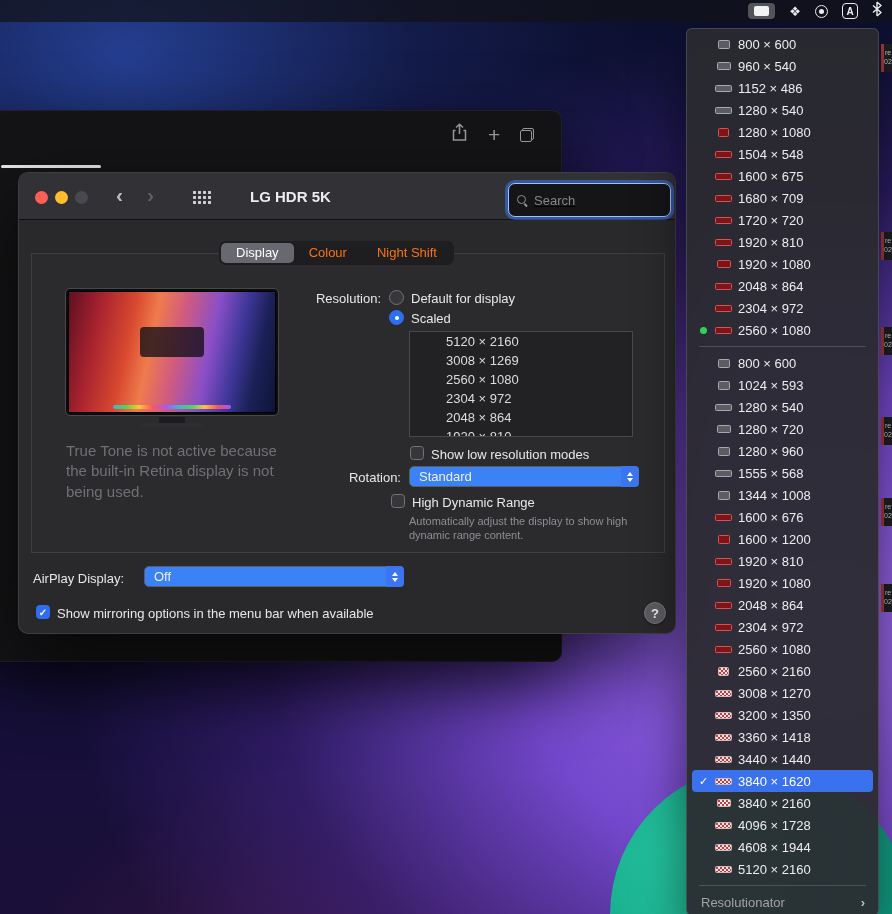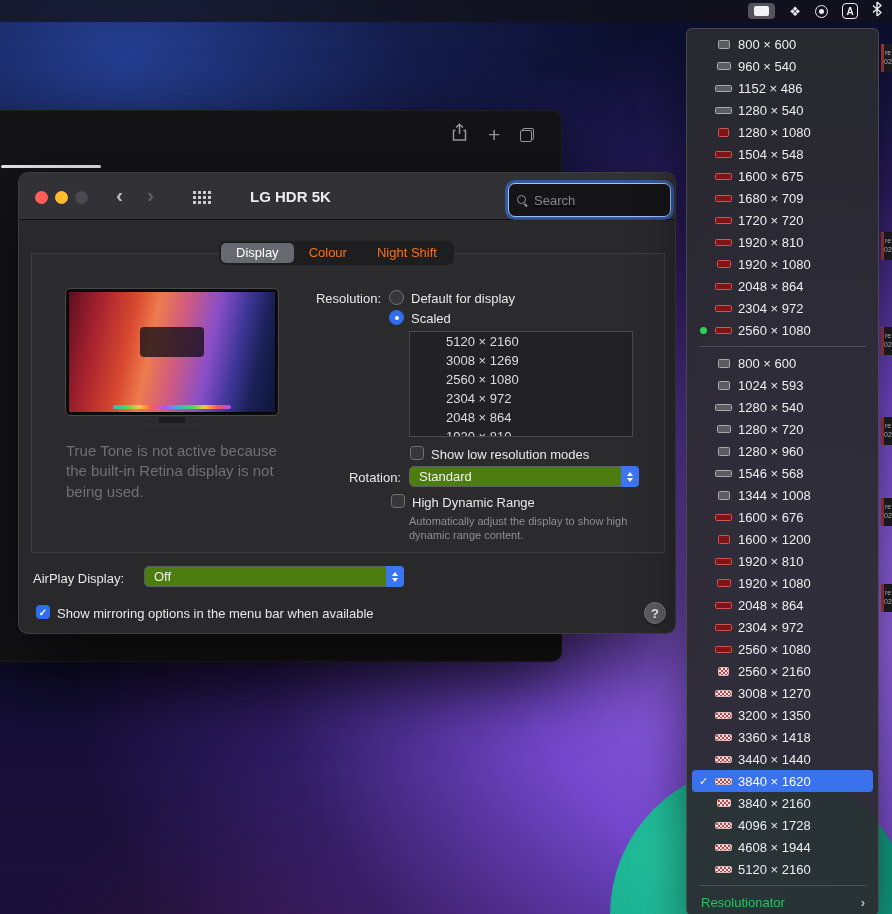--- a/index.html
+++ b/index.html
@@ -82,21 +82,21 @@
   .r-label{text-align:right;}
   .radio{position:absolute;width:15px;height:15px;border-radius:50%;background:#37373b;border:1px solid #737378;}
   .radio.selected{background:#2f6ef0;border-color:#2f6ef0;}
   .radio.selected::after{content:"";position:absolute;left:4.5px;top:4.5px;width:4px;height:4px;border-radius:50%;background:#fff;}
   .listbox{position:absolute;left:390px;top:158px;width:224px;height:106px;background:#222225;border:1px solid #4a4a4e;overflow:hidden;}
   .list-item{height:19px;line-height:19px;padding-left:36px;font-size:13px;color:#dcdce0;white-space:nowrap;}
   .cb{position:absolute;width:14px;height:14px;border-radius:3.5px;background:#37373b;border:1px solid #737378;
     display:flex;align-items:center;justify-content:center;}
   .cb.checked{background:#2f6ef0;border-color:#2f6ef0;}
   .cb.checked::after{content:"\2713";color:#fff;font-size:10px;font-weight:bold;}
-  .popup{position:absolute;height:21px;background:#4d7c0f;border:1px solid #5c5c62;border-radius:5px;display:flex;align-items:center;}
+  .popup{position:absolute;height:21px;background:#3b82f6;border:1px solid #5c5c62;border-radius:5px;display:flex;align-items:center;}
   .popup .val{font-size:13px;color:#f0f0f2;padding-left:9px;flex:1;}
   .popup .cap{width:18px;align-self:stretch;margin:-1px -1px -1px 0;background:#3b76f0;border-radius:0 4px 4px 0;
     display:flex;flex-direction:column;align-items:center;justify-content:center;gap:2px;}
   .cap i{display:block;width:0;height:0;border-left:3.5px solid transparent;border-right:3.5px solid transparent;}
   .cap .up{border-bottom:4px solid #fff;}
   .cap .down{border-top:4px solid #fff;}
   .desc{position:absolute;left:390px;top:341px;width:246px;font-size:11px;line-height:1.3;color:#8e8e94;}
   .help{position:absolute;left:625px;top:429px;width:22px;height:22px;border-radius:50%;background:#5b5b60;border:1px solid #76767c;
     color:#ececf0;font-size:13px;font-weight:bold;display:flex;align-items:center;justify-content:center;box-shadow:0 1px 2px rgba(0,0,0,.4);}
 
@@ -107,21 +107,21 @@
   .menu-item.selected{background:#3a72ee;color:#fff;}
   .mi-status{width:15px;display:flex;align-items:center;justify-content:center;font-size:11px;color:#fff;flex:0 0 auto;}
   .dot{width:7px;height:7px;border-radius:50%;background:#2fd15b;}
   .mi-iconbox{width:25px;display:flex;align-items:center;justify-content:center;flex:0 0 auto;}
   .mi-icon{display:block;border-radius:1.5px;}
   .mi-icon.gray{background:#5c5c62;border:1px solid #a8a8ae;}
   .mi-icon.red{background:#7e1418;border:1px solid #cf5552;}
   .mi-icon.checker{border:1px solid #d8b8b8;background:repeating-conic-gradient(#f0e8e8 0% 25%, #c24040 0% 50%);background-size:4px 4px;}
   .mi-label{font-size:13px;margin-left:2px;white-space:nowrap;}
   .menu-sep{height:1px;background:rgba(255,255,255,.16);margin:5px 12px;}
-  .footer-item{display:flex;align-items:center;height:22px;margin:0 5px;padding:0 8px 0 9px;border-radius:4px;color:#22c55e;font-size:13px;}
+  .footer-item{display:flex;align-items:center;height:22px;margin:0 5px;padding:0 8px 0 9px;border-radius:4px;color:#a3a3a3;font-size:13px;}
   .footer-item .chev{margin-left:auto;color:#c0c0c6;font-weight:bold;}
   .footer-item .chev::before{content:"\203A";}
 </style>
 </head>
 <body>
 
 <div class="wallpaper"></div>
 <div class="teal-circle"></div>
 
 <div class="back-window">
@@ -349,21 +349,21 @@
         <span class="mi-iconbox">
           <i class="mi-icon gray" style="height: 9px; width: 12px;"></i>
         </span>
         <span class="mi-label">1280 × 960</span>
       </div>
       <div class="menu-item">
         <span class="mi-status"></span>
         <span class="mi-iconbox">
           <i class="mi-icon gray" style="height: 7px; width: 17px;"></i>
         </span>
-        <span class="mi-label">1546 × 568</span>
+        <span class="mi-label">1555 × 568</span>
       </div>
       <div class="menu-item">
         <span class="mi-status"></span>
         <span class="mi-iconbox">
           <i class="mi-icon gray" style="height: 9px; width: 12px;"></i>
         </span>
         <span class="mi-label">1344 × 1008</span>
       </div>
       <div class="menu-item">
         <span class="mi-status"></span>

